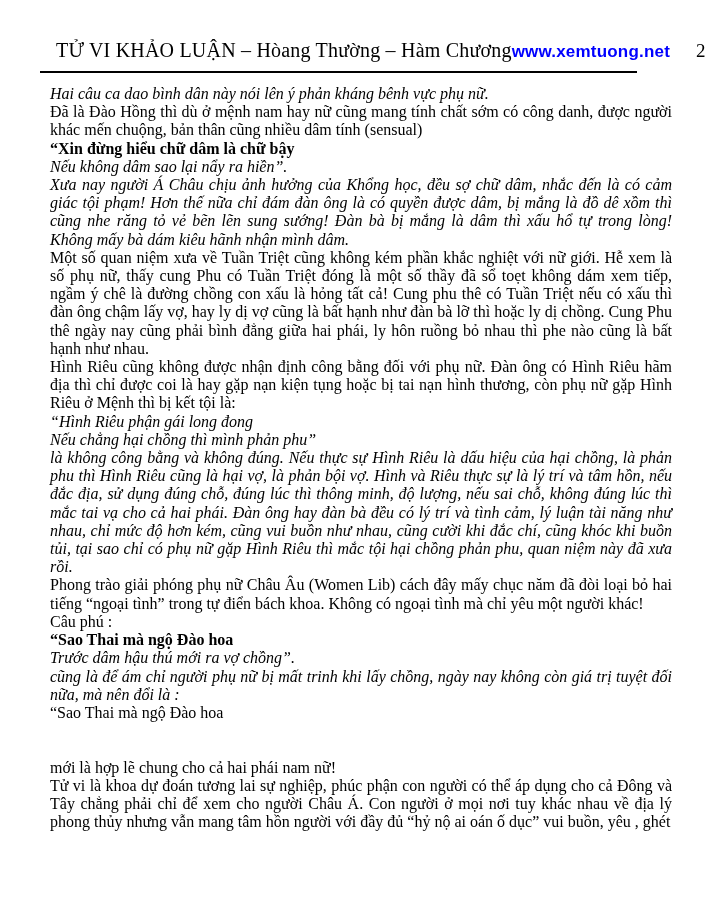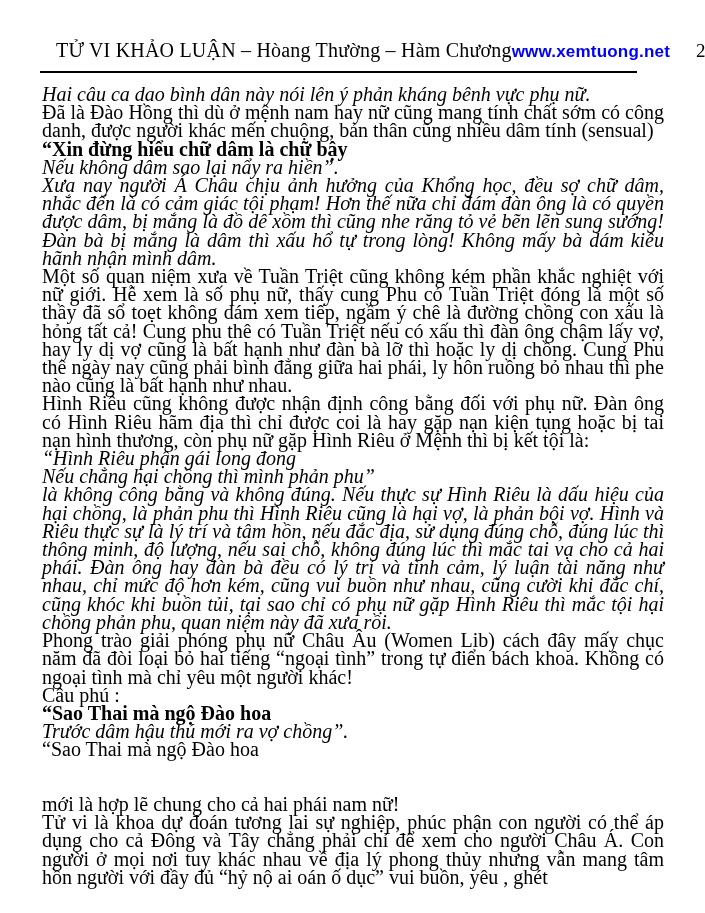--- a/index.html
+++ b/index.html
@@ -40,24 +40,24 @@
     font-size:19px;
     margin-left:26px;
     padding-right:2px;
   }
   .rule{
     width:597px;
     border-top:2px solid #000000;
     margin-top:9px;
   }
   .bodytext{
-    margin-left:2px;
+    margin-left:10px;
     width:622px;
     margin-top:12px;
-    font-size:20px;
+    font-size:16px;
     line-height:18.2px;
     text-align:justify;
   }
   .bodytext p{margin:0;padding:0;}
   .it{font-style:italic;}
   .b{font-weight:bold;}
   .gap{height:36.4px;}
 </style>
 </head>
 <body>
@@ -82,19 +82,20 @@
     <p class="it">Xưa nay người Á Châu chịu ảnh hưởng của Khổng học, đều sợ chữ dâm, nhắc đến là có cảm giác tội phạm! Hơn thế nữa chỉ đám đàn ông là có quyền được dâm, bị mắng là đồ dê xồm thì cũng nhe răng tỏ vẻ bẽn lẽn sung sướng! Đàn bà bị mắng là dâm thì xấu hổ tự trong lòng! Không mấy bà dám kiêu hãnh nhận mình dâm.</p>
     <p class="rg">Một số quan niệm xưa về Tuần Triệt cũng không kém phần khắc nghiệt với nữ giới. Hễ xem là số phụ nữ, thấy cung Phu có Tuần Triệt đóng là một số thầy đã sổ toẹt không dám xem tiếp, ngầm ý chê là đường chồng con xấu là hỏng tất cả! Cung phu thê có Tuần Triệt nếu có xấu thì đàn ông chậm lấy vợ, hay ly dị vợ cũng là bất hạnh như đàn bà lỡ thì hoặc ly dị chồng. Cung Phu thê ngày nay cũng phải bình đẳng giữa hai phái, ly hôn ruồng bỏ nhau thì phe nào cũng là bất hạnh như nhau.</p>
     <p class="rg">Hình Riêu cũng không được nhận định công bằng đối với phụ nữ. Đàn ông có Hình Riêu hãm địa thì chỉ được coi là hay gặp nạn kiện tụng hoặc bị tai nạn hình thương, còn phụ nữ gặp Hình Riêu ở Mệnh thì bị kết tội là:</p>
     <p class="it">“Hình Riêu phận gái long đong</p>
     <p class="it">Nếu chẳng hại chồng thì mình phản phu”</p>
     <p class="it">là không công bằng và không đúng. Nếu thực sự Hình Riêu là dấu hiệu của hại chồng, là phản phu thì Hình Riêu cũng là hại vợ, là phản bội vợ. Hình và Riêu thực sự là lý trí và tâm hồn, nếu đắc địa, sử dụng đúng chỗ, đúng lúc thì thông minh, độ lượng, nếu sai chỗ, không đúng lúc thì mắc tai vạ cho cả hai phái. Đàn ông hay đàn bà đều có lý trí và tình cảm, lý luận tài năng như nhau, chỉ mức độ hơn kém, cũng vui buồn như nhau, cũng cười khi đắc chí, cũng khóc khi buồn tủi, tại sao chỉ có phụ nữ gặp Hình Riêu thì mắc tội hại chồng phản phu, quan niệm này đã xưa rồi.</p>
     <p class="rg">Phong trào giải phóng phụ nữ Châu Âu (Women Lib) cách đây mấy chục năm đã đòi loại bỏ hai tiếng “ngoại tình” trong tự điển bách khoa. Không có ngoại tình mà chỉ yêu một người khác!</p>
     <p class="rg">Câu phú :</p>
     <p class="b">“Sao Thai mà ngộ Đào hoa</p>
     <p class="it">Trước dâm hậu thú mới ra vợ chồng”.</p>
+    <p class="it">cũng là để ám chỉ người phụ nữ bị mất trinh khi lấy chồng, ngày nay không còn giá trị tuyệt đối nữa, mà nên đổi là :</p>
     <p class="rg">“Sao Thai mà ngộ Đào hoa</p>
     <div class="gap"></div>
     <p class="rg">mới là hợp lẽ chung cho cả hai phái nam nữ!</p>
     <p class="rg">Tử vi là khoa dự đoán tương lai sự nghiệp, phúc phận con người có thể áp dụng cho cả Đông và Tây chẳng phải chỉ để xem cho người Châu Á. Con người ở mọi nơi tuy khác nhau về địa lý phong thủy nhưng vẫn mang tâm hồn người với đầy đủ “hỷ nộ ai oán ố dục” vui buồn, yêu , ghét</p>
   </div>
 
 </div>
 
 </body></html>

